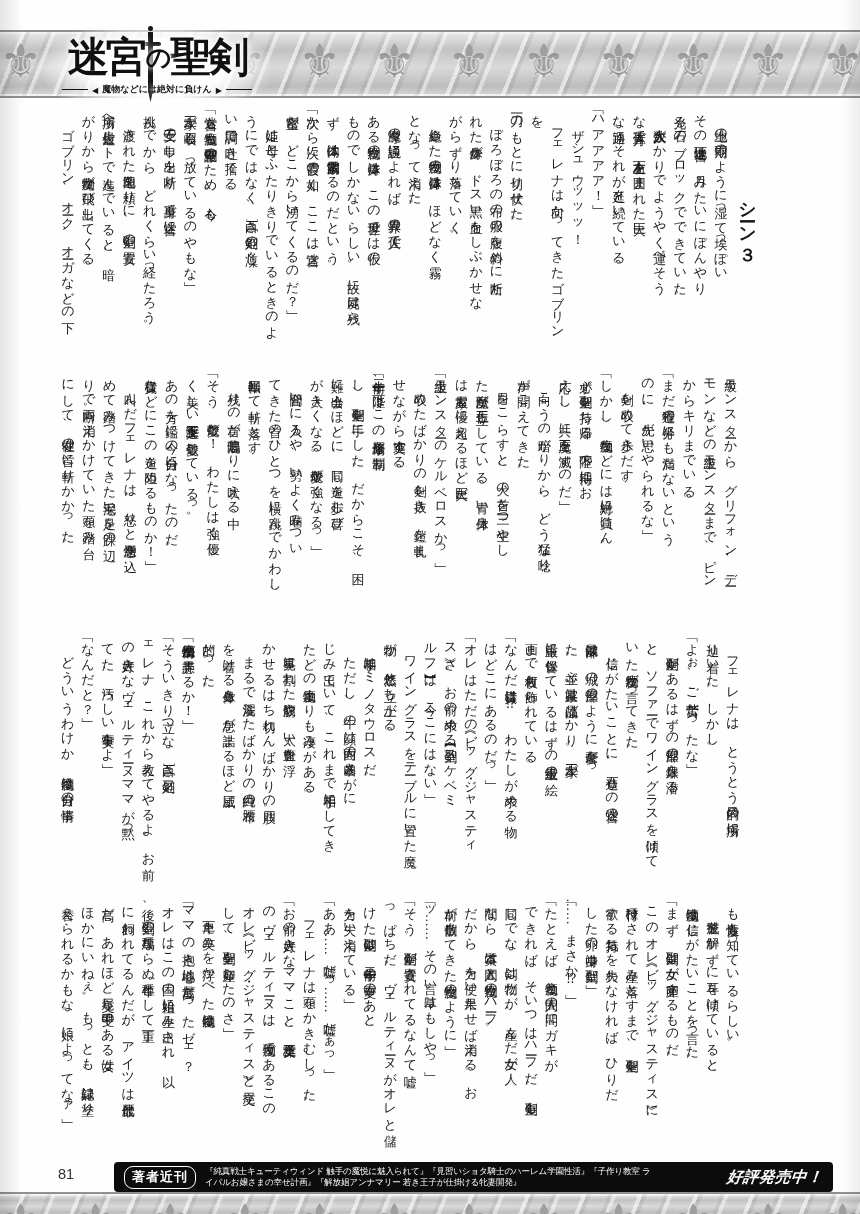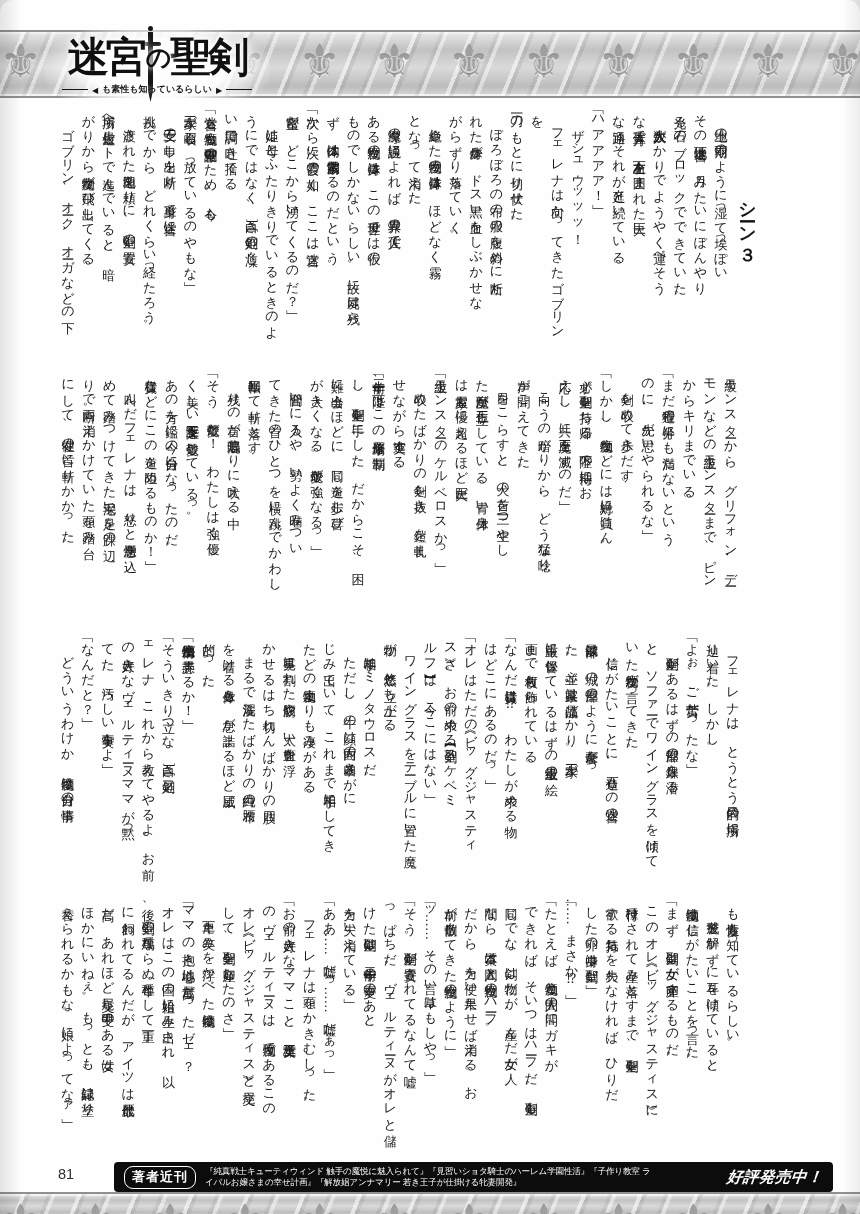--- a/index.html
+++ b/index.html
@@ -1,18 +1,18 @@
 <!DOCTYPE html>
 <html lang="ja"><head>
 <meta charset="utf-8">
 <style>
   html,body{margin:0;padding:0;}
   body{width:860px;height:1214px;overflow:hidden;background:#ececec;}
   .page{position:relative;width:860px;height:1214px;background:#fefefe;
-        font-family:"Liberation Serif","DejaVu Serif",serif;border-radius:13px;}
+        font-family:"Liberation Serif","DejaVu Serif",serif;}
   .page::after{content:"";position:absolute;inset:0;pointer-events:none;
         background:
           linear-gradient(90deg, rgba(0,0,0,.10), rgba(0,0,0,0) 2.5%),
           linear-gradient(270deg, rgba(0,0,0,.07), rgba(0,0,0,0) 2%),
           radial-gradient(130% 105% at 50% 42%, rgba(0,0,0,0) 72%, rgba(0,0,0,.085) 100%);}
 
   
   .ornament{position:absolute;left:0;right:0;overflow:hidden;
         background:linear-gradient(180deg,#e9e9e9 0%,#c2c2c2 28%,#dadada 55%,#bdbdbd 85%,#d8d8d8 100%);
         border-top:2px solid #909090;border-bottom:2px solid #909090;
@@ -87,21 +87,21 @@
       <span class="sword">
         <span class="pommel"></span>
           <span class="guard"></span>
           <span class="blade"></span>
       </span>
       <span>迷宮</span><span class="no">の</span><span>聖剣</span>
     </div>
     <div class="logo-sub">
       <span class="rule"></span>
       <span class="tipL">◀</span>
-      <span>も素性も知っているらしい</span>
+      <span>魔物などには絶対に負けん</span>
       <span class="tipR">▶</span>
       <span class="rule"></span>
     </div>
   </div>
 
   <div class="content">
     <section class="band b1">
       <div class="scene-heading">シーン３</div>
     <p class="line">　地上の雨期のように湿って埃っぽい</p>
         <p class="line">その地下迷宮は、月みたいにぼんやり</p>

